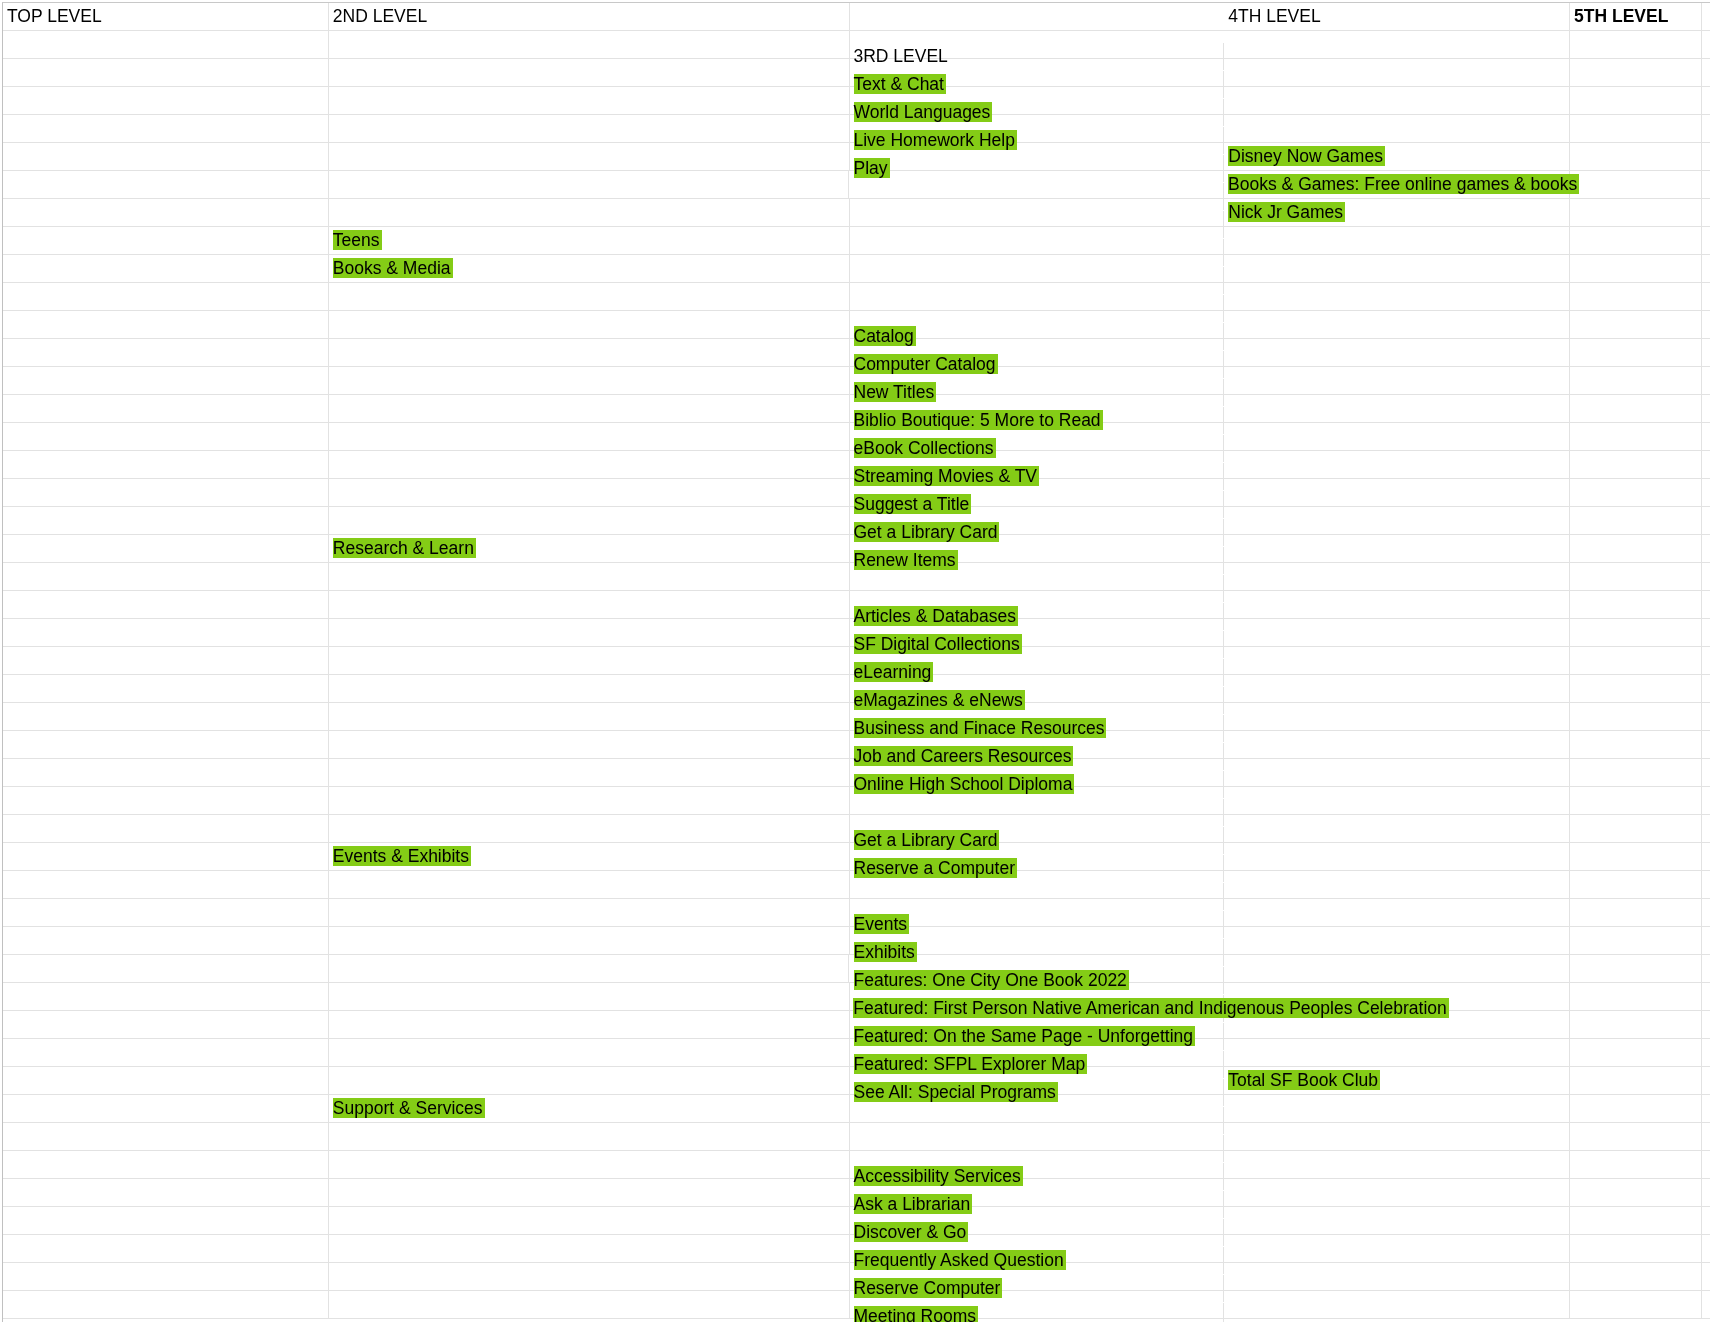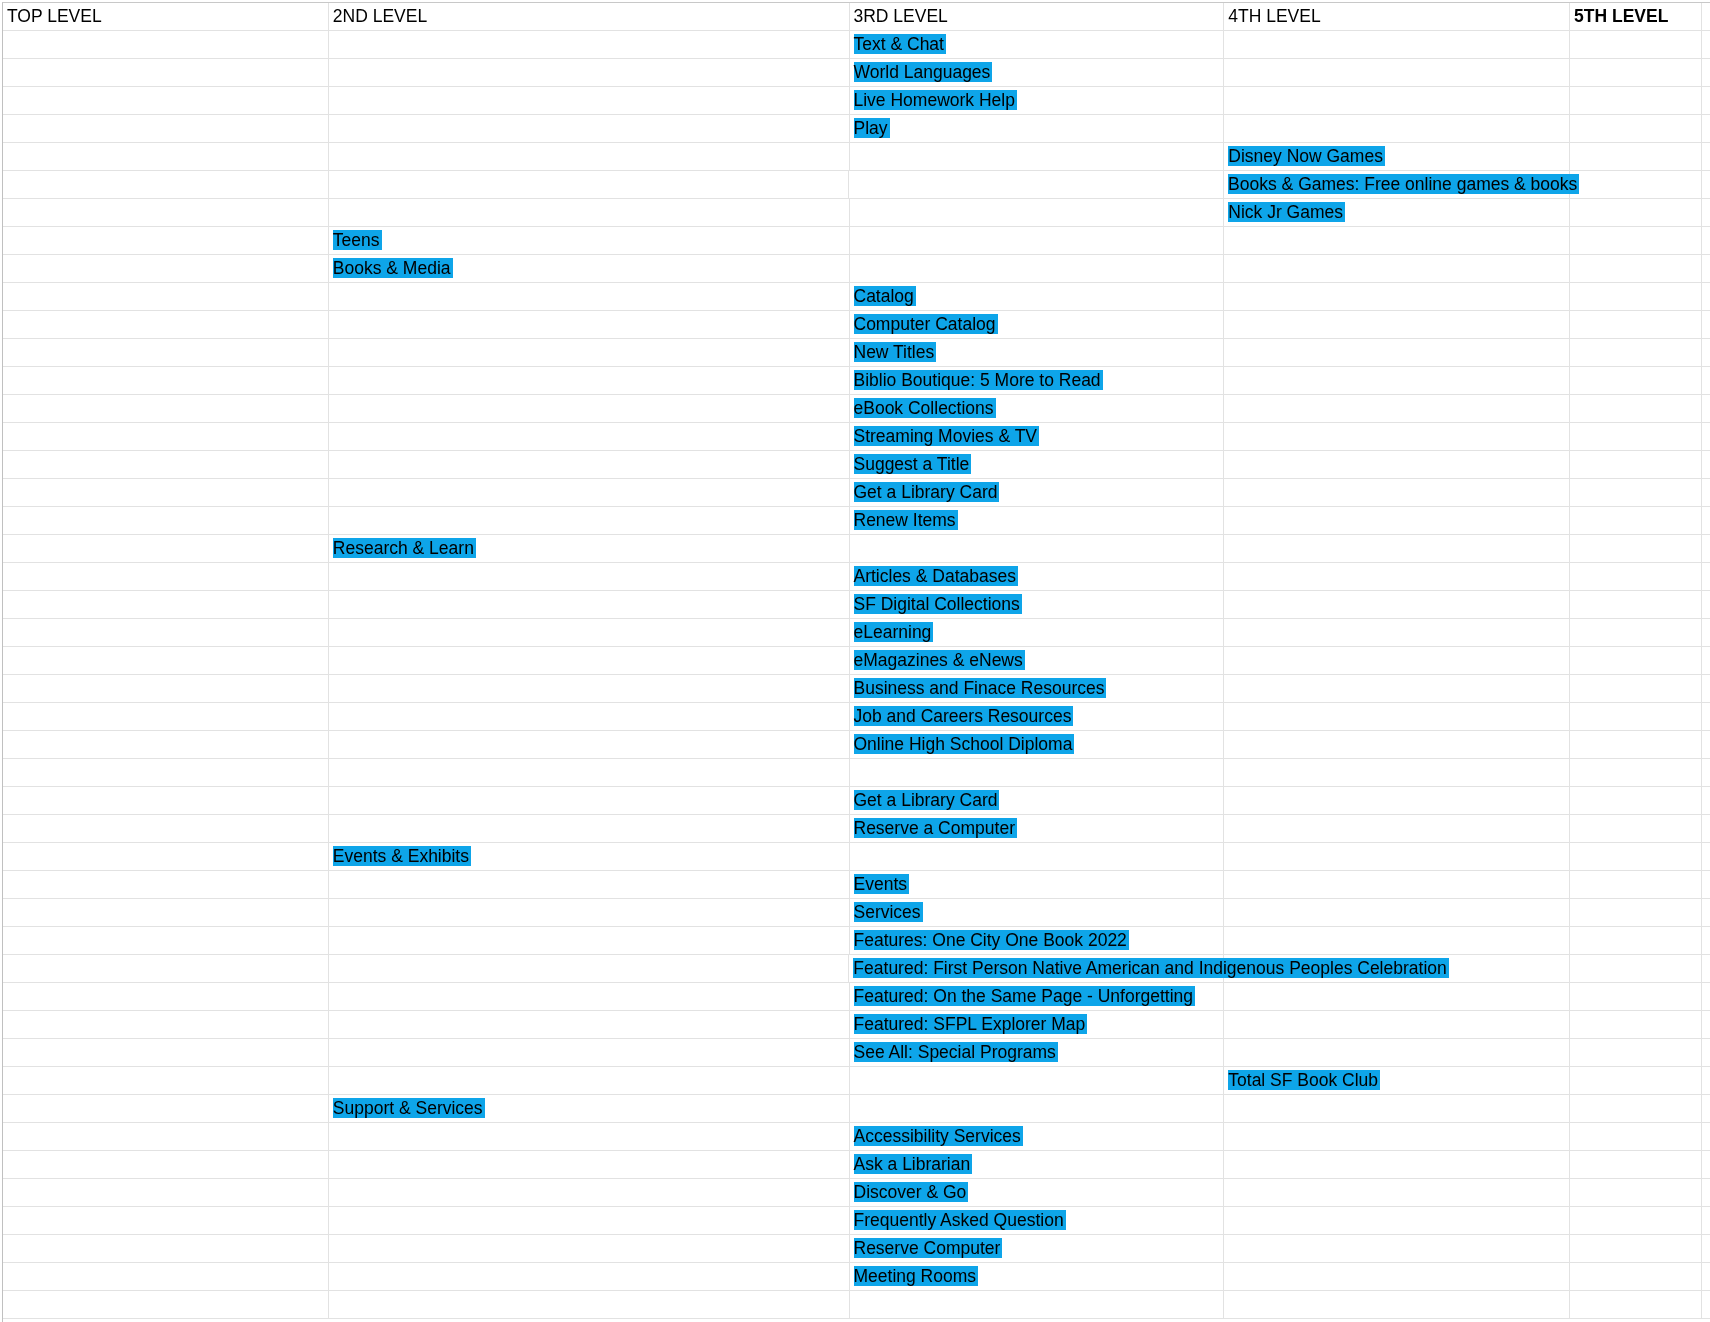--- a/index.html
+++ b/index.html
@@ -34,27 +34,27 @@
     line-height: 27px;
     color: #000;
     padding-left: 4px;
     white-space: nowrap;
     overflow: visible;
     z-index: 1;
   }
   .cell span { position: relative; z-index: 2; background: transparent; }
   .c1 { width: 326px; }
   .c2 { width: 521px; }
-  .c3 { width: 375px; }
+  .c3 { width: 375px; margin-top: 40px; }
   .c4 { width: 346px; }
   .c5 { width: 132px; font-weight: bold; }
   .c6 { width: 8px; border-right: none; }
   
   .overflow { z-index: 3; }
-  .overflow span { background: #0ea5e9; padding-right: 2px; }
+  .overflow span { background: #84cc16; padding-right: 2px; }
 </style>
 </head>
 <body>
 
 <div class="sheet" id="sheet">
     <div class="row">
       <div class="cell c1"><span>TOP LEVEL</span></div>
       <div class="cell c2"><span>2ND LEVEL</span></div>
       <div class="cell c3"><span>3RD LEVEL</span></div>
       <div class="cell c4"><span>4TH LEVEL</span></div>
@@ -305,21 +305,21 @@
       <div class="cell c1"><span></span></div>
       <div class="cell c2"><span></span></div>
       <div class="cell c3 overflow"><span>Events</span></div>
       <div class="cell c4"><span></span></div>
       <div class="cell c5"><span></span></div>
       <div class="cell c6"></div>
     </div>
     <div class="row">
       <div class="cell c1"><span></span></div>
       <div class="cell c2"><span></span></div>
-      <div class="cell c3 overflow"><span>Services</span></div>
+      <div class="cell c3 overflow"><span>Exhibits</span></div>
       <div class="cell c4"><span></span></div>
       <div class="cell c5"><span></span></div>
       <div class="cell c6"></div>
     </div>
     <div class="row">
       <div class="cell c1"><span></span></div>
       <div class="cell c2"><span></span></div>
       <div class="cell c3 overflow"><span>Features: One City One Book 2022</span></div>
       <div class="cell c4"><span></span></div>
       <div class="cell c5"><span></span></div>

